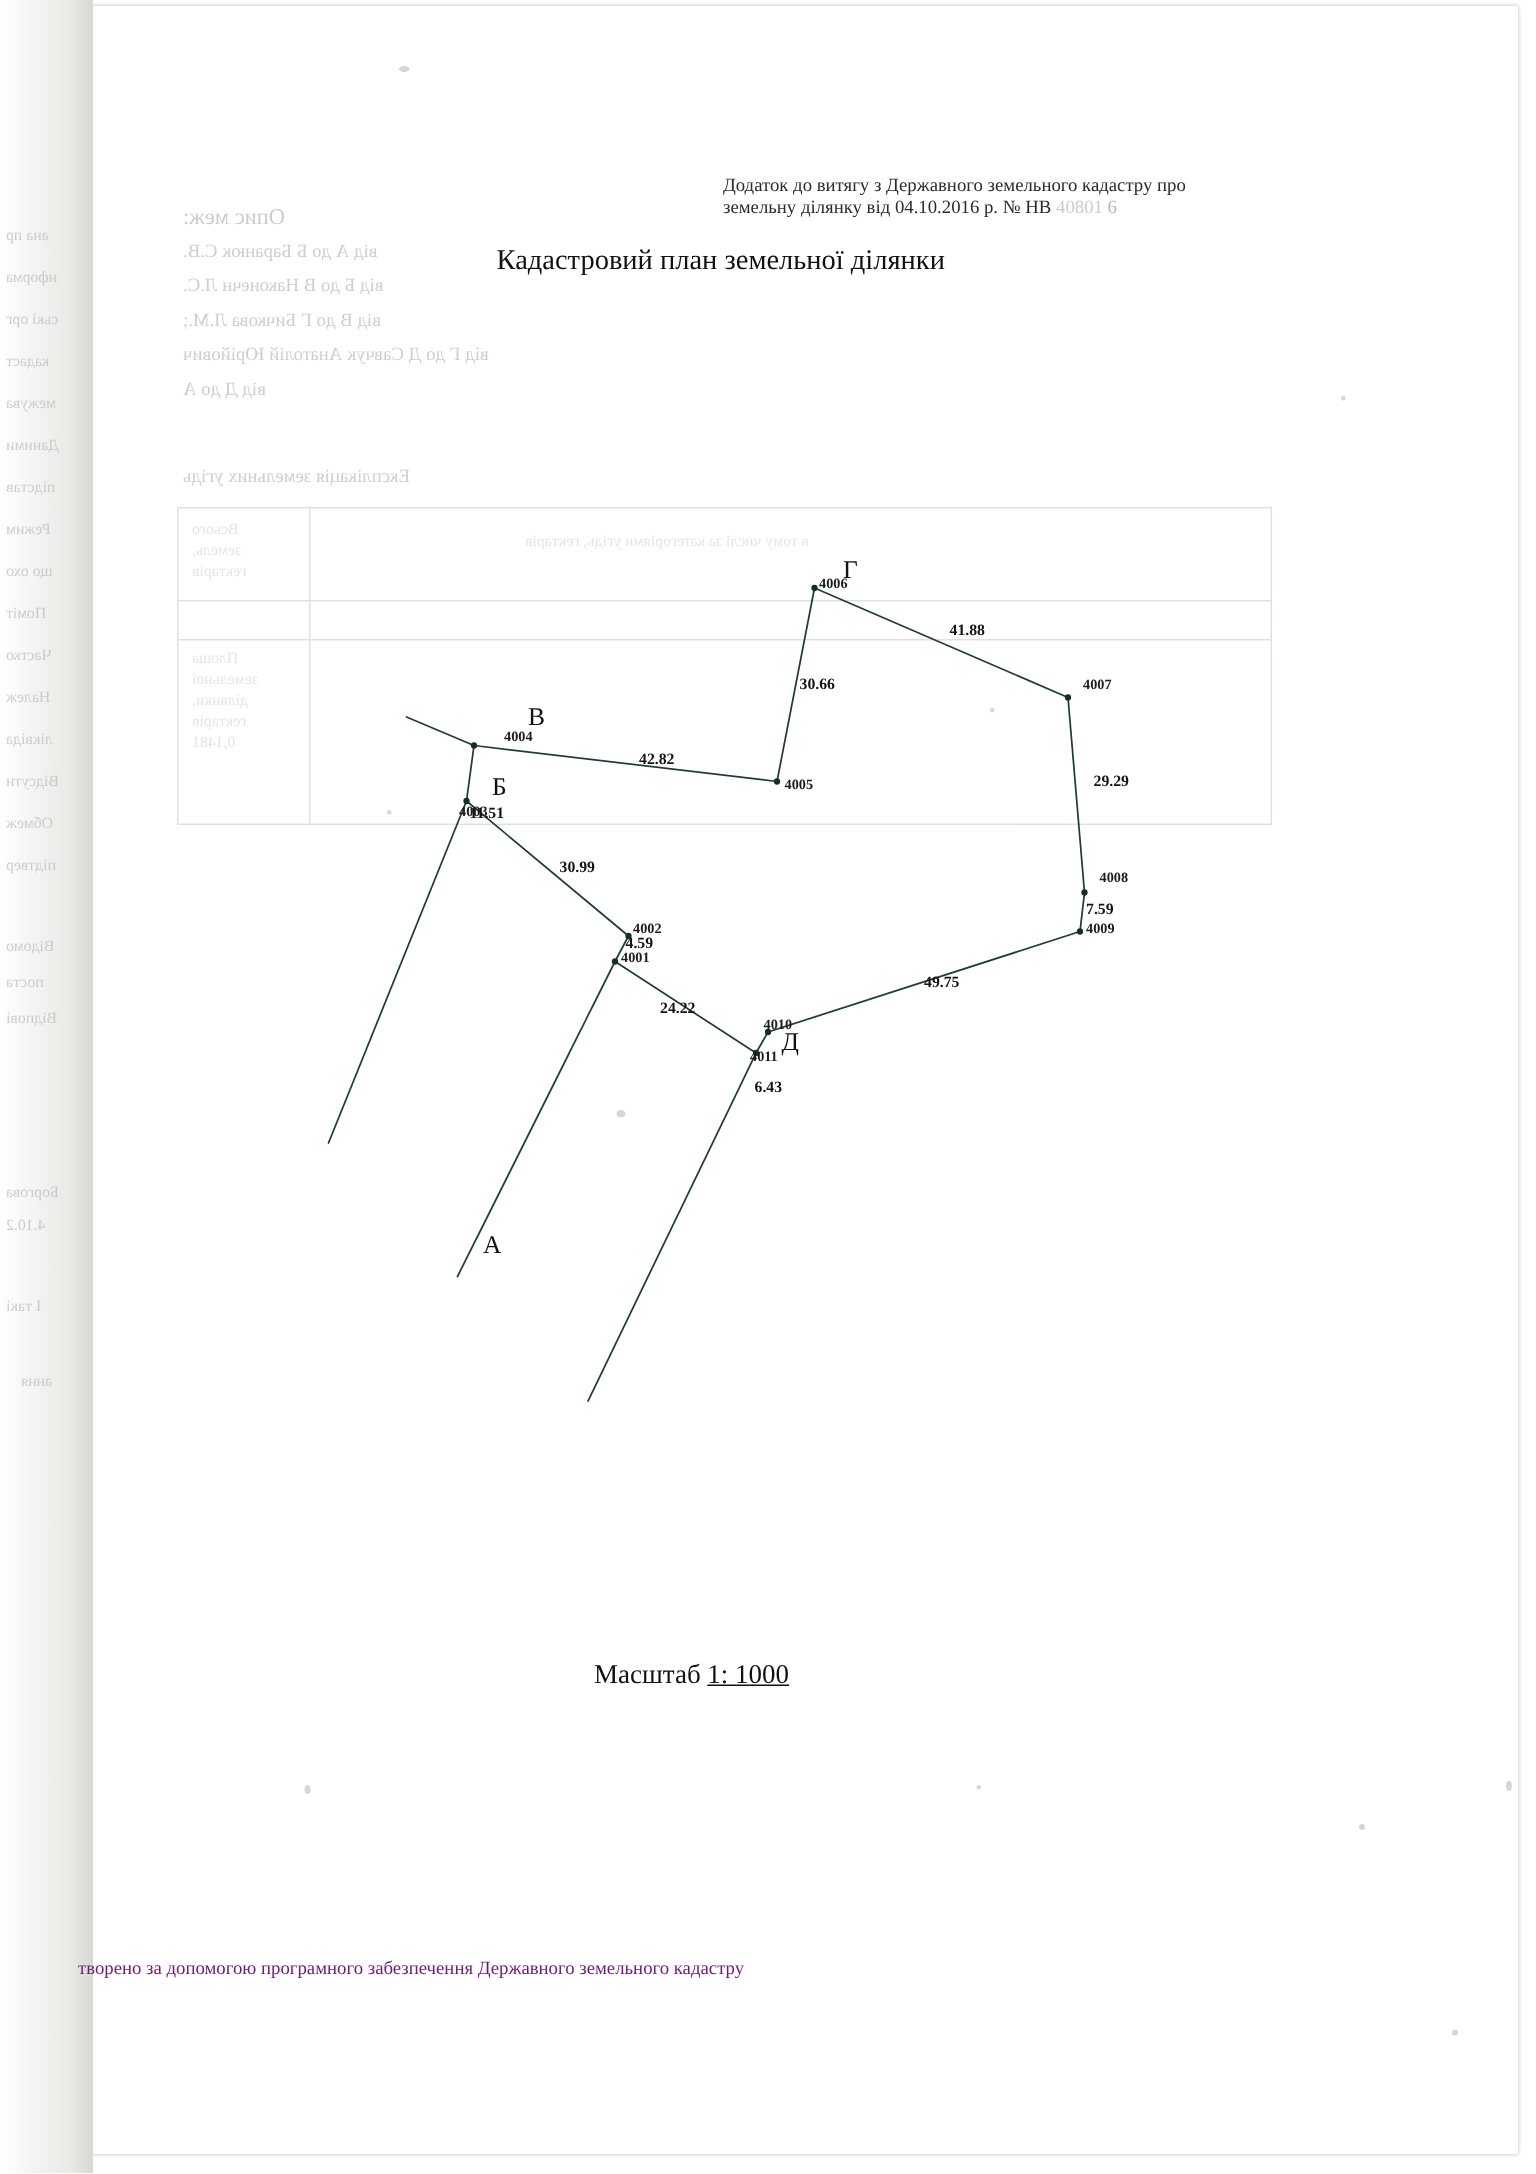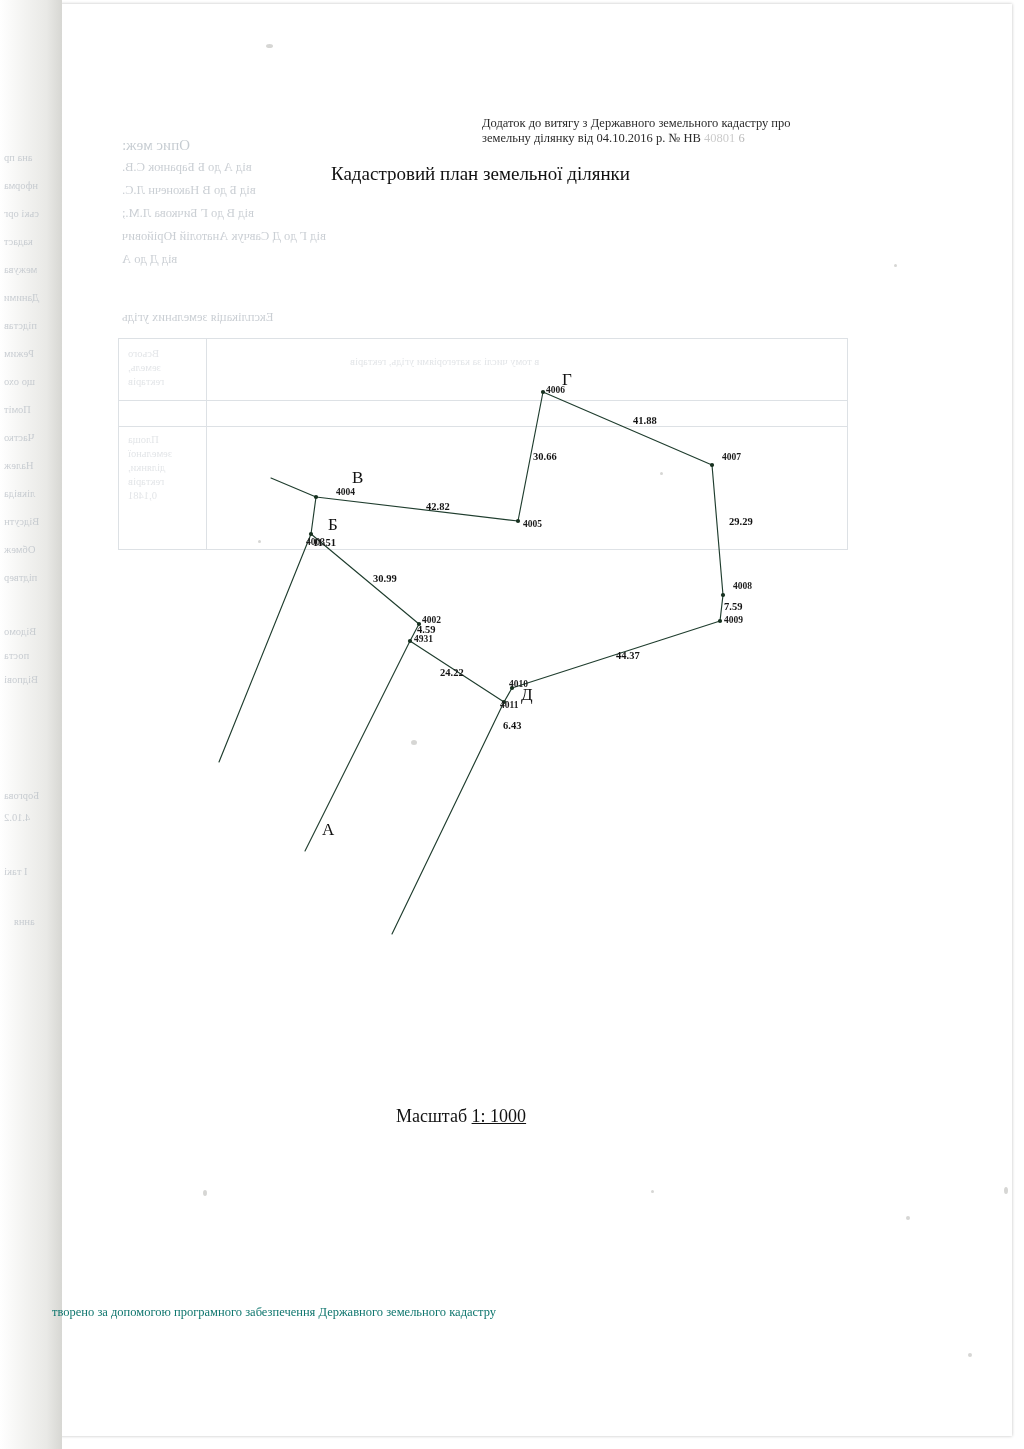--- a/index.html
+++ b/index.html
@@ -111,21 +111,21 @@
     top: 1106px;
     font-size: 18px;
     color: #111;
   }
   .scale-line u { text-decoration: underline; }
   .footer-line {
     position: absolute;
     left: 52px;
     top: 1305px;
     font-size: 12.5px;
-    color: #0f766e;
+    color: #701a75;
     white-space: nowrap;
   }
 
   
   #plan {
     position: absolute;
     left: 0;
     top: 0;
   }
   .pt-label {
@@ -260,33 +260,33 @@
   </svg>
 
   <div class="pt-label" style="left:546px; top:385px;">4006</div>
   <div class="pt-label" style="left:722px; top:452px;">4007</div>
   <div class="pt-label" style="left:733px; top:581px;">4008</div>
   <div class="pt-label" style="left:724px; top:615px;">4009</div>
   <div class="pt-label" style="left:523px; top:519px;">4005</div>
   <div class="pt-label" style="left:336px; top:487px;">4004</div>
   <div class="pt-label" style="left:306px; top:537px;">4003</div>
   <div class="pt-label" style="left:422px; top:615px;">4002</div>
-  <div class="pt-label" style="left:414px; top:634px;">4931</div>
+  <div class="pt-label" style="left:414px; top:634px;">4001</div>
   <div class="pt-label" style="left:509px; top:679px;">4010</div>
   <div class="pt-label" style="left:500px; top:700px;">4011</div>
 
   <div class="dist-label" style="left:633px; top:415px;">41.88</div>
   <div class="dist-label" style="left:533px; top:451px;">30.66</div>
   <div class="dist-label" style="left:729px; top:516px;">29.29</div>
   <div class="dist-label" style="left:426px; top:501px;">42.82</div>
   <div class="dist-label" style="left:313px; top:512px;margin-top:25px;">11.51</div>
   <div class="dist-label" style="left:373px; top:573px;">30.99</div>
   <div class="dist-label" style="left:724px; top:601px;">7.59</div>
   <div class="dist-label" style="left:417px; top:624px;">4.59</div>
-  <div class="dist-label" style="left:616px; top:650px;">44.37</div>
+  <div class="dist-label" style="left:616px; top:650px;">49.75</div>
   <div class="dist-label" style="left:440px; top:667px;">24.22</div>
   <div class="dist-label" style="left:503px; top:688px;margin-top:32px;">6.43</div>
 
   <div class="corner-label" style="left:322px; top:820px;">А</div>
   <div class="corner-label" style="left:328px; top:515px;">Б</div>
   <div class="corner-label" style="left:352px; top:468px;">В</div>
   <div class="corner-label" style="left:562px; top:370px;">Г</div>
   <div class="corner-label" style="left:521px; top:685px;">Д</div>
 
   <div class="scale-line">

